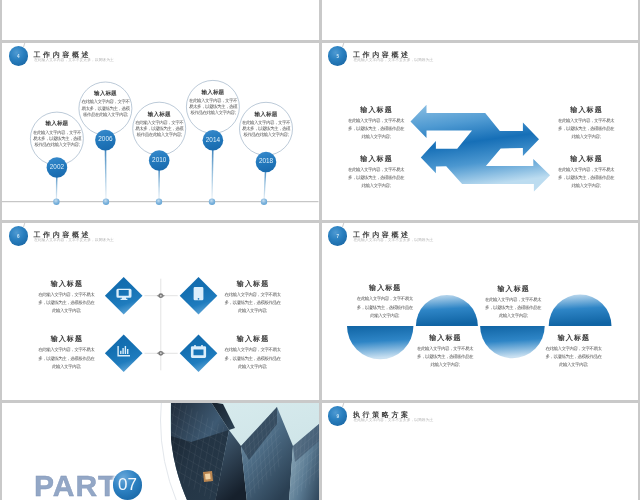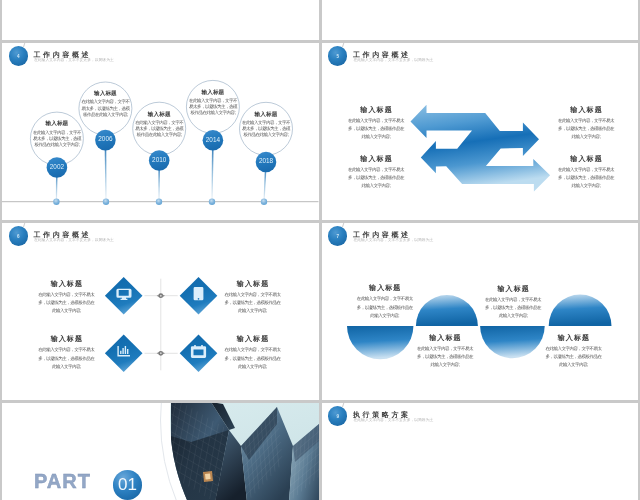--- a/index.html
+++ b/index.html
@@ -51,21 +51,21 @@
   .dmtb,.sctb{width:56px;}
 
   
   .photo-clip{position:absolute;left:168px;top:-185px;width:402px;height:402px;
     border-radius:50%;overflow:hidden;}
   .photo-clip .sky{position:absolute;inset:0;
     background:linear-gradient(165deg,#cfe6e8 0%,#d9ecee 35%,#c4dde2 70%,#b6d4d9 100%);}
   .photo-clip .bldg{position:absolute;left:1px;top:184.5px;width:155px;height:100px;}
   .arc-line{position:absolute;left:158px;top:-196px;width:424px;height:424px;
     border-radius:50%;border:0.8px solid #e3e7ec;}
-  .part-word{position:absolute;left:32px;top:68.5px;font-size:20px;font-weight:bold;
+  .part-word{position:absolute;left:32px;top:68.5px;font-size:30px;font-weight:bold;
     letter-spacing:1px;line-height:1;color:#93a7c6;
     -webkit-text-stroke:0.4px #7e93b6;}
   .part-badge{position:absolute;left:110.6px;top:67.9px;width:29.6px;height:29.6px;
     border-radius:50%;
     background:radial-gradient(circle at 36% 26%, #6aa8da 0%, #2e82c3 42%, #1b6aa9 80%, #3c8cc7 100%);
     box-shadow:0 0 2px 1.5px rgba(255,255,255,.9);}
   .part-badge span{position:absolute;left:0;top:0;width:29.6px;height:29.6px;line-height:30px;
     text-align:center;color:#f2f8fd;font-size:17px;font-weight:400;}
 </style>
 </head>
@@ -409,21 +409,21 @@
             <line x1="120.28571428571429" y1="68" x2="153.28571428571428" y2="40"></line>
             <line x1="119.71428571428571" y1="76" x2="152.71428571428572" y2="48"></line>
             <line x1="119.14285714285714" y1="84" x2="152.14285714285714" y2="56"></line>
             <line x1="118.57142857142857" y1="92" x2="151.57142857142856" y2="64"></line>
           </g>
       </svg>
     </div>
     <div class="arc-line"></div>
     <div class="part-word">PART</div>
     <div class="part-badge">
-      <span>01</span>
+      <span>07</span>
     </div>
   </div>
 
   <div class="slide c1 r3">
     <div class="hdr">
       <div class="bub">
         <i>9</i>
       </div>
       <div class="tick"></div>
       <h2>执行策略方案</h2>

